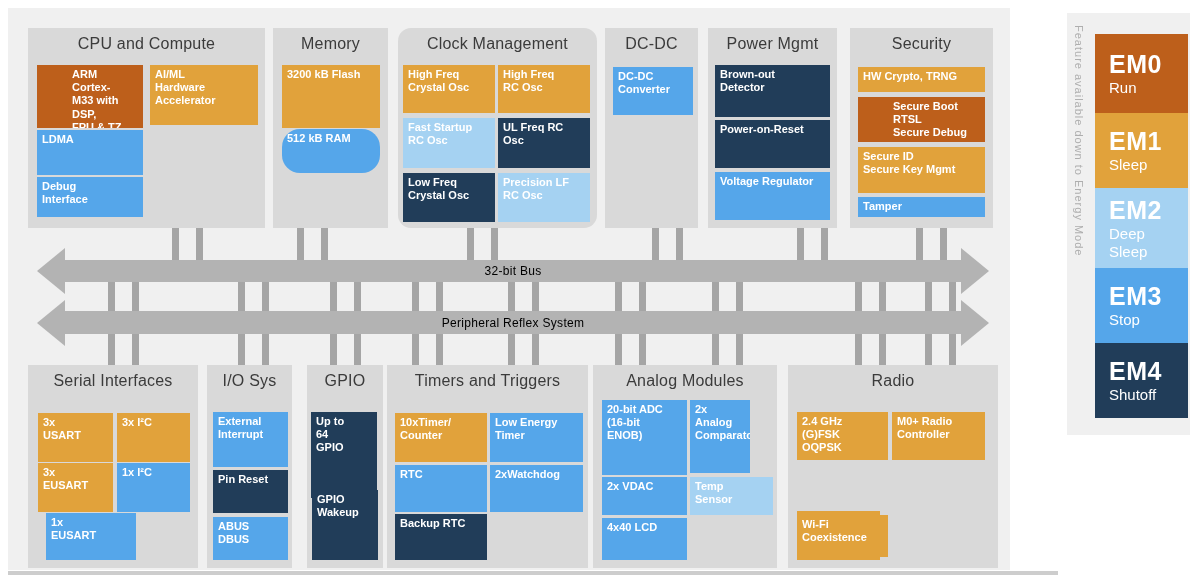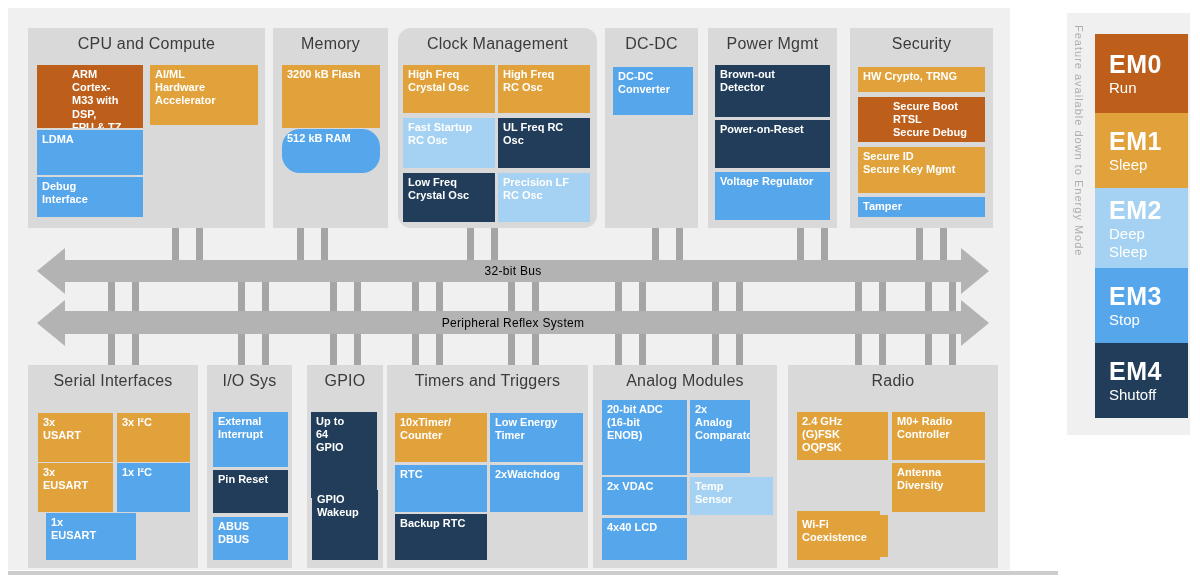--- a/index.html
+++ b/index.html
@@ -198,22 +198,20 @@
     </div>
     <div class="panel" style="left: 788px; top: 365px; width: 210px; height: 203px;">
       <div class="panel-title">Radio</div>
       <div class="block c-gold" style="left: 9px; top: 47px; width: 91px; height: 48px;"><span>2.4 GHz
 (G)FSK
 OQPSK</span></div>
       <div class="block c-gold" style="left: 104px; top: 47px; width: 93px; height: 48px;"><span>M0+ Radio
 Controller</span></div>
       <div class="block c-gold" style="left: 9px; top: 98px; width: 83px; height: 49px; margin-top: 48px;"><span>0,10 dBm
 20 dBm PA</span></div>
-      <div class="block c-gold" style="left: 104px; top: 98px; width: 93px; height: 49px;"><span>Antenna
-Diversity</span></div>
       <div class="block c-gold" style="left: 9px; top: 150px; width: 91px; height: 42px;"><span>Wi-Fi
 Coexistence</span></div>
     </div>
     <div class="side-panel" style="left: 1067px; top: 13px; width: 123px; height: 422px;">
       <div class="side-label">Feature available down to Energy Mode</div>
       <div class="em c-orange" style="left: 28px; top: 21px; width: 93px; height: 79px;">
         <div class="em-name">EM0</div>
         <div class="em-sub">Run</div>
       </div>
       <div class="em c-gold" style="left: 28px; top: 100px; width: 93px; height: 75px;">

